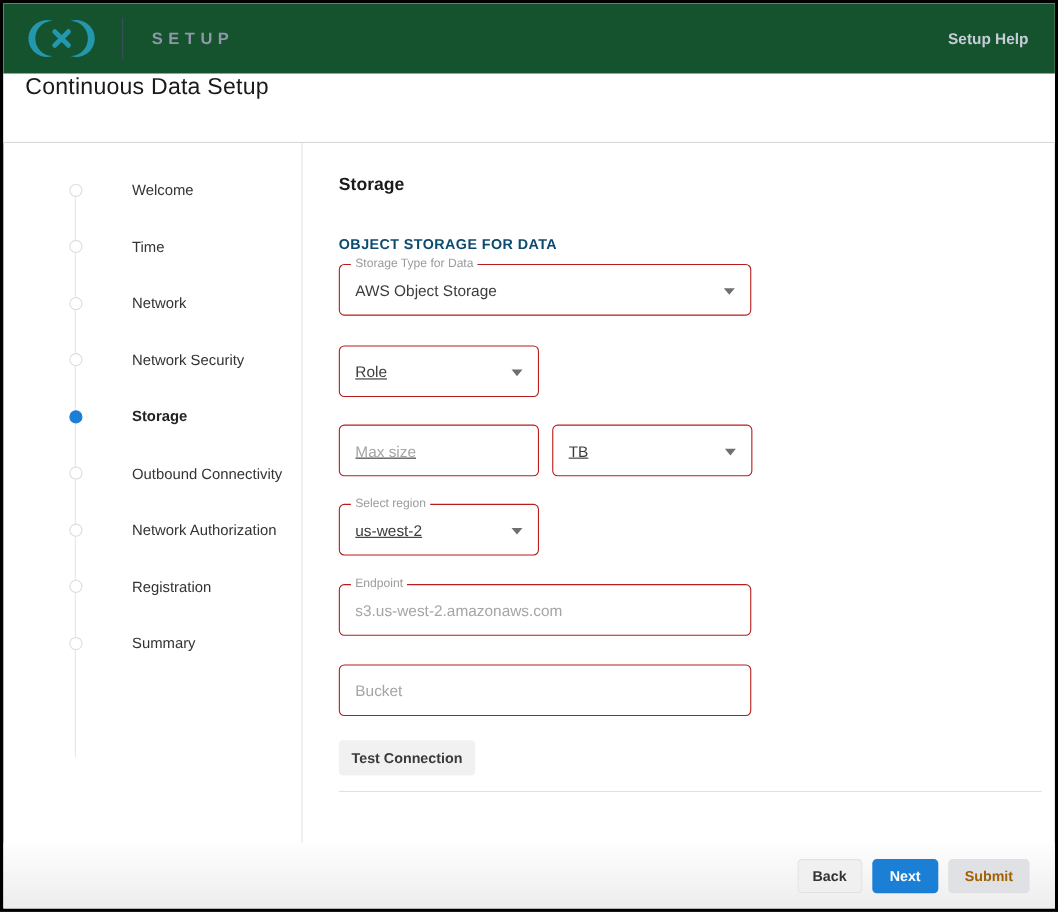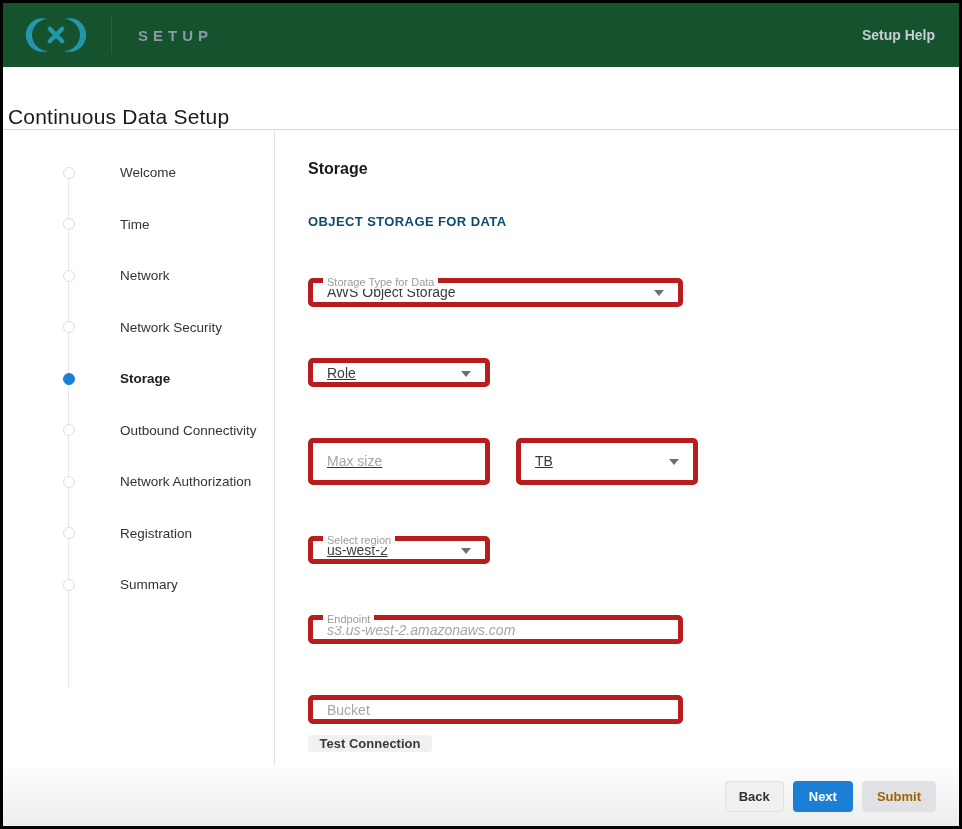--- a/index.html
+++ b/index.html
@@ -47,22 +47,22 @@
     font-weight: 700;
     cursor: pointer;
   }
 
   
   .title-bar {
     height: 63px;
     background: #fff;
     border-bottom: 1px solid #d8d8d8;
     display: flex;
-    align-items: flex-end;
-    padding: 0 5px;
+    align-items: flex-start;
+    padding: 0 20px;
     flex: 0 0 auto;
   }
   .page-title {
     font-size: 21px;
     font-weight: 500;
     color: #1a1a1a;
     letter-spacing: 0.2px;
   }
 
   
@@ -131,44 +131,43 @@
   .section-label {
     font-size: 13px;
     font-weight: 700;
     color: #0c4a6e;
     letter-spacing: 0.4px;
     margin-bottom: 11px;
   }
 
   .field {
     position: relative;
-    border: 5px solid #b91c1c;
+    border: 1px solid #b91c1c;
     border-radius: 5px;
     background: #fff;
     height: 47px;
     display: flex;
     align-items: center;
     padding: 0 34px 0 14px;
-    margin-top: 38px;
   }
   .field.w-full  { width: 375px; }
   .field.w-half  { width: 182px; text-decoration: underline; }
   .field .float-label {
     position: absolute;
     top: -7px;
     left: 10px;
     background: #fff;
     padding: 0 4px;
     font-size: 11px;
     color: #9b9b9b;
     line-height: 13px;
     white-space: nowrap;
   }
   .field .value { font-size: 14px; color: #3c3c3c; }
-  .field .value.muted { color: #a5a5a5; font-style: italic; }
+  .field .value.muted { color: #a5a5a5; }
   .field .caret {
     position: absolute;
     right: 14px;
     top: 50%;
     margin-top: -2px;
     width: 0; height: 0;
     border-left: 5px solid transparent;
     border-right: 5px solid transparent;
     border-top: 6px solid #6f6f6f;
   }
@@ -180,21 +179,21 @@
     color: #3c3c3c;
     font-family: inherit;
     background: transparent;
   }
   .field input::placeholder { color: #a5a5a5; opacity: 1; }
 
   .gap-27 { height: 27px; }
   .gap-25 { height: 25px; }
   .gap-26 { height: 26px; }
   .gap-22 { height: 22px; }
-  .row { display: flex; gap: 26px; }
+  .row { display: flex; gap: 12px; }
 
   .test-btn {
     width: 124px;
     height: 32px;
     border: none;
     border-radius: 4px;
     background: #f1f1f1;
     font-family: inherit;
     font-size: 13px;
     font-weight: 700;

